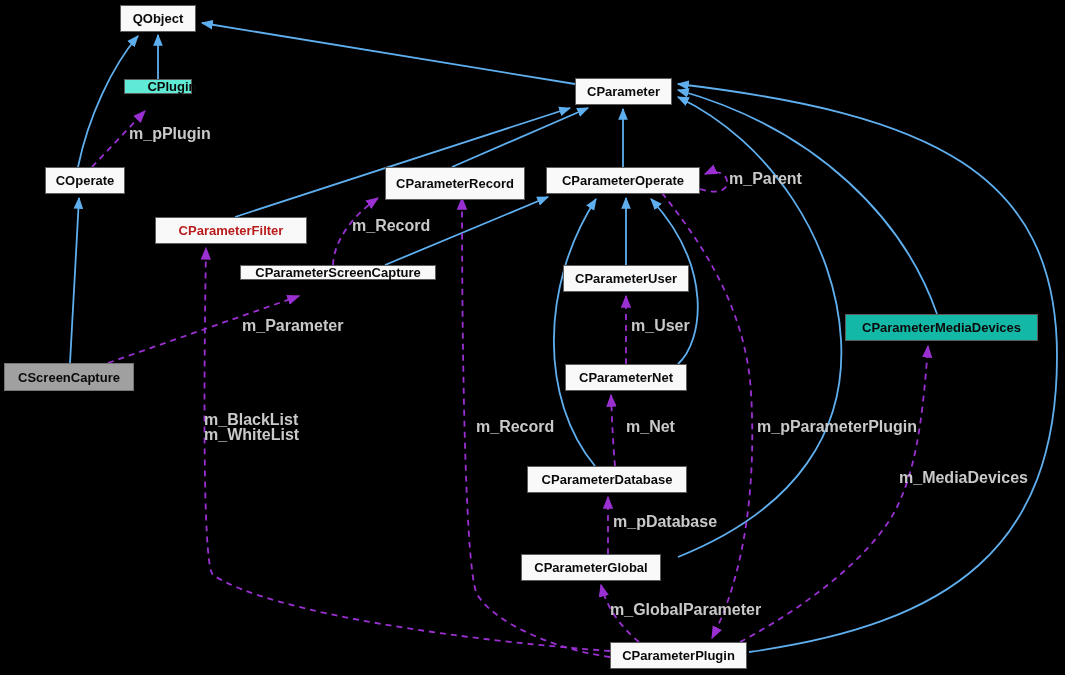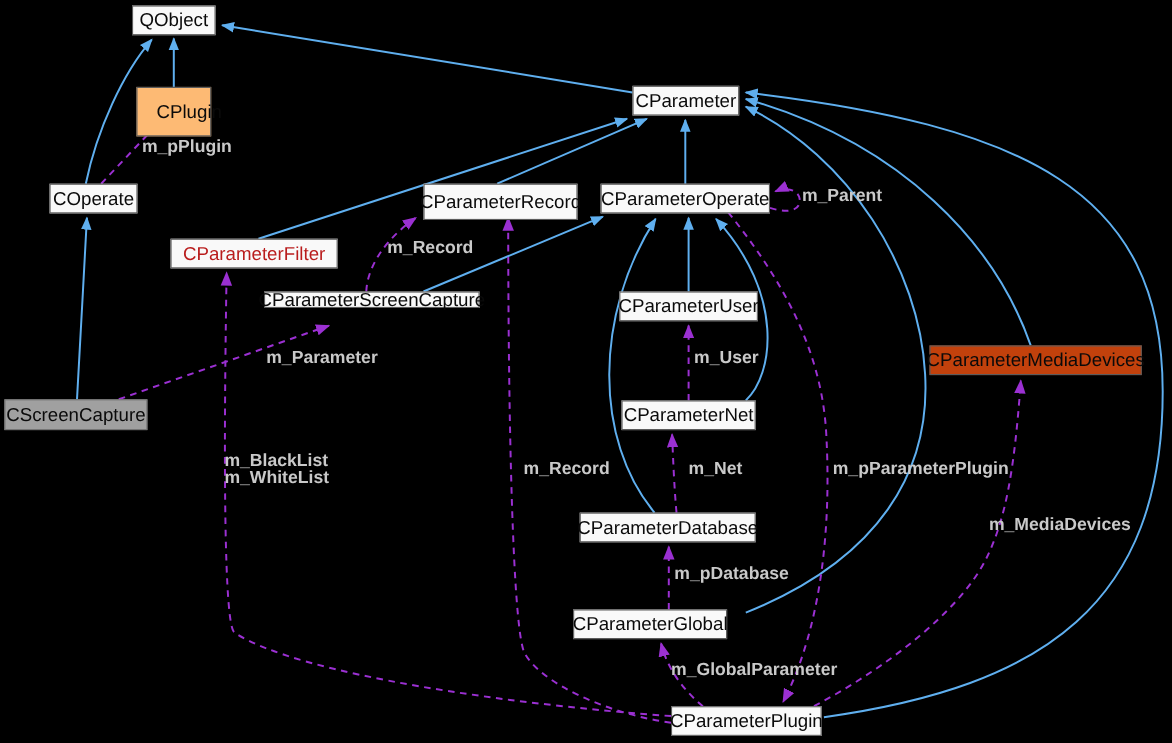--- a/index.html
+++ b/index.html
@@ -1,19 +1,19 @@
 <!DOCTYPE html>
 <html><head>
 <meta charset="utf-8">
 <style>
   html,body{margin:0;padding:0;background:#000;width:1065px;height:675px;overflow:hidden;}
   #canvas{position:relative;width:1065px;height:675px;background:#000;font-family:"Liberation Sans",sans-serif;}
   #edges{position:absolute;left:0;top:0;width:1065px;height:675px;}
   .node{position:absolute;box-sizing:border-box;display:flex;align-items:center;justify-content:center;
-        white-space:nowrap;font-size:17px;line-height:1;border-style:solid;border-width:1.5px;cursor:pointer;}
+        white-space:nowrap;font-size:13px;line-height:1;border-style:solid;border-width:1.5px;cursor:pointer;font-weight:bold;}
   .edge-label{position:absolute;font-size:16px;font-weight:600;line-height:15px;white-space:nowrap;}
 </style>
 </head>
 <body>
 
 <div id="canvas" style="background: rgb(0, 0, 0);">
   <svg id="edges" xmlns="http://www.w3.org/2000/svg" width="1065" height="675" viewBox="0 0 1065 675">
     <defs>
       <marker id="arrow-inherit" viewBox="0 0 10 8" refX="9" refY="4" markerWidth="12" markerHeight="10" markerUnits="userSpaceOnUse" orient="auto">
         <path d="M0,0 L10,4 L0,8 z" fill="#5fafef"></path>
@@ -46,34 +46,34 @@
         <path d="M608,554 C608,536 608,516 608,497" fill="none" stroke="#9b30d2" stroke-width="1.8" stroke-dasharray="6,5" marker-end="url(#arrow-use)"></path>
         <path d="M615,466 C613,444 612,420 611,395" fill="none" stroke="#9b30d2" stroke-width="1.8" stroke-dasharray="6,5" marker-end="url(#arrow-use)"></path>
         <path d="M626,364 C626,343 626,317 626,296" fill="none" stroke="#9b30d2" stroke-width="1.8" stroke-dasharray="6,5" marker-end="url(#arrow-use)"></path>
         <path d="M700,189 C719,195 728,190 727,181 C726,172 714,170 705,174" fill="none" stroke="#9b30d2" stroke-width="1.8" stroke-dasharray="6,5" marker-end="url(#arrow-use)"></path>
         <path d="M662,193 C706,248 746,312 751,392 C756,478 747,570 712,638" fill="none" stroke="#9b30d2" stroke-width="1.8" stroke-dasharray="6,5" marker-end="url(#arrow-use)"></path>
         <path d="M740,642 C806,607 872,556 896,509 C914,473 922,430 928,346" fill="none" stroke="#9b30d2" stroke-width="1.8" stroke-dasharray="6,5" marker-end="url(#arrow-use)"></path>
       </g>
   </svg>
   <div id="nodes">
       <div class="node" style="left: 120px; top: 5px; width: 76px; height: 27px; background: rgb(249, 249, 249); border-color: rgb(92, 92, 92); color: rgb(10, 10, 10);">QObject</div>
-      <div class="node" style="left: 124px; top: 79px; width: 68px; height: 45px; background: #fdba74; border-color: rgb(92, 92, 92); color: rgb(10, 10, 10); padding-left: 28px;">CPlugin</div>
+      <div class="node" style="left: 124px; top: 79px; width: 68px; height: 15px; background: #5eead4; border-color: rgb(92, 92, 92); color: rgb(10, 10, 10); padding-left: 28px;">CPlugin</div>
       <div class="node" style="left: 45px; top: 167px; width: 80px; height: 27px; background: rgb(249, 249, 249); border-color: rgb(92, 92, 92); color: rgb(10, 10, 10); text-align: center;">COperate</div>
       <div class="node" style="left: 155px; top: 217px; width: 152px; height: 27px; background: rgb(249, 249, 249); border-color: rgb(92, 92, 92); color: #b91c1c;">CParameterFilter</div>
       <div class="node" style="left: 240px; top: 265px; width: 196px; height: 15px; background: rgb(249, 249, 249); border-color: rgb(92, 92, 92); color: rgb(10, 10, 10);">CParameterScreenCapture</div>
       <div class="node" style="left: 4px; top: 363px; width: 130px; height: 28px; background: rgb(160, 160, 160); border-color: rgb(117, 117, 117); color: rgb(10, 10, 10);">CScreenCapture</div>
       <div class="node" style="left: 385px; top: 167px; width: 140px; height: 33px; background: rgb(249, 249, 249); border-color: rgb(92, 92, 92); color: rgb(10, 10, 10);">CParameterRecord</div>
       <div class="node" style="left: 575px; top: 78px; width: 97px; height: 27px; background: rgb(249, 249, 249); border-color: rgb(92, 92, 92); color: rgb(10, 10, 10);">CParameter</div>
       <div class="node" style="left: 546px; top: 167px; width: 154px; height: 27px; background: rgb(249, 249, 249); border-color: rgb(92, 92, 92); color: rgb(10, 10, 10);">CParameterOperate</div>
       <div class="node" style="left: 563px; top: 265px; width: 126px; height: 27px; background: rgb(249, 249, 249); border-color: rgb(92, 92, 92); color: rgb(10, 10, 10);">CParameterUser</div>
       <div class="node" style="left: 565px; top: 364px; width: 122px; height: 27px; background: rgb(249, 249, 249); border-color: rgb(92, 92, 92); color: rgb(10, 10, 10);">CParameterNet</div>
       <div class="node" style="left: 527px; top: 466px; width: 160px; height: 27px; background: rgb(249, 249, 249); border-color: rgb(92, 92, 92); color: rgb(10, 10, 10);">CParameterDatabase</div>
       <div class="node" style="left: 521px; top: 554px; width: 140px; height: 27px; background: rgb(249, 249, 249); border-color: rgb(92, 92, 92); color: rgb(10, 10, 10);">CParameterGlobal</div>
       <div class="node" style="left: 610px; top: 642px; width: 137px; height: 27px; background: rgb(249, 249, 249); border-color: rgb(92, 92, 92); color: rgb(10, 10, 10);">CParameterPlugin</div>
-      <div class="node" style="left: 845px; top: 314px; width: 193px; height: 27px; background: #c2410c; border-color: rgb(92, 92, 92); color: rgb(10, 10, 10);">CParameterMediaDevices</div>
+      <div class="node" style="left: 845px; top: 314px; width: 193px; height: 27px; background: #14b8a6; border-color: rgb(92, 92, 92); color: rgb(10, 10, 10);">CParameterMediaDevices</div>
     </div>
   <div id="labels">
       <div class="edge-label" style="left: 129px; top: 126px; color: rgb(201, 201, 201);">
         <div>m_pPlugin</div>
       </div>
       <div class="edge-label" style="left: 242px; top: 318px; color: rgb(201, 201, 201);">
         <div>m_Parameter</div>
       </div>
       <div class="edge-label" style="left: 352px; top: 218px; color: rgb(201, 201, 201);">
         <div>m_Record</div>

